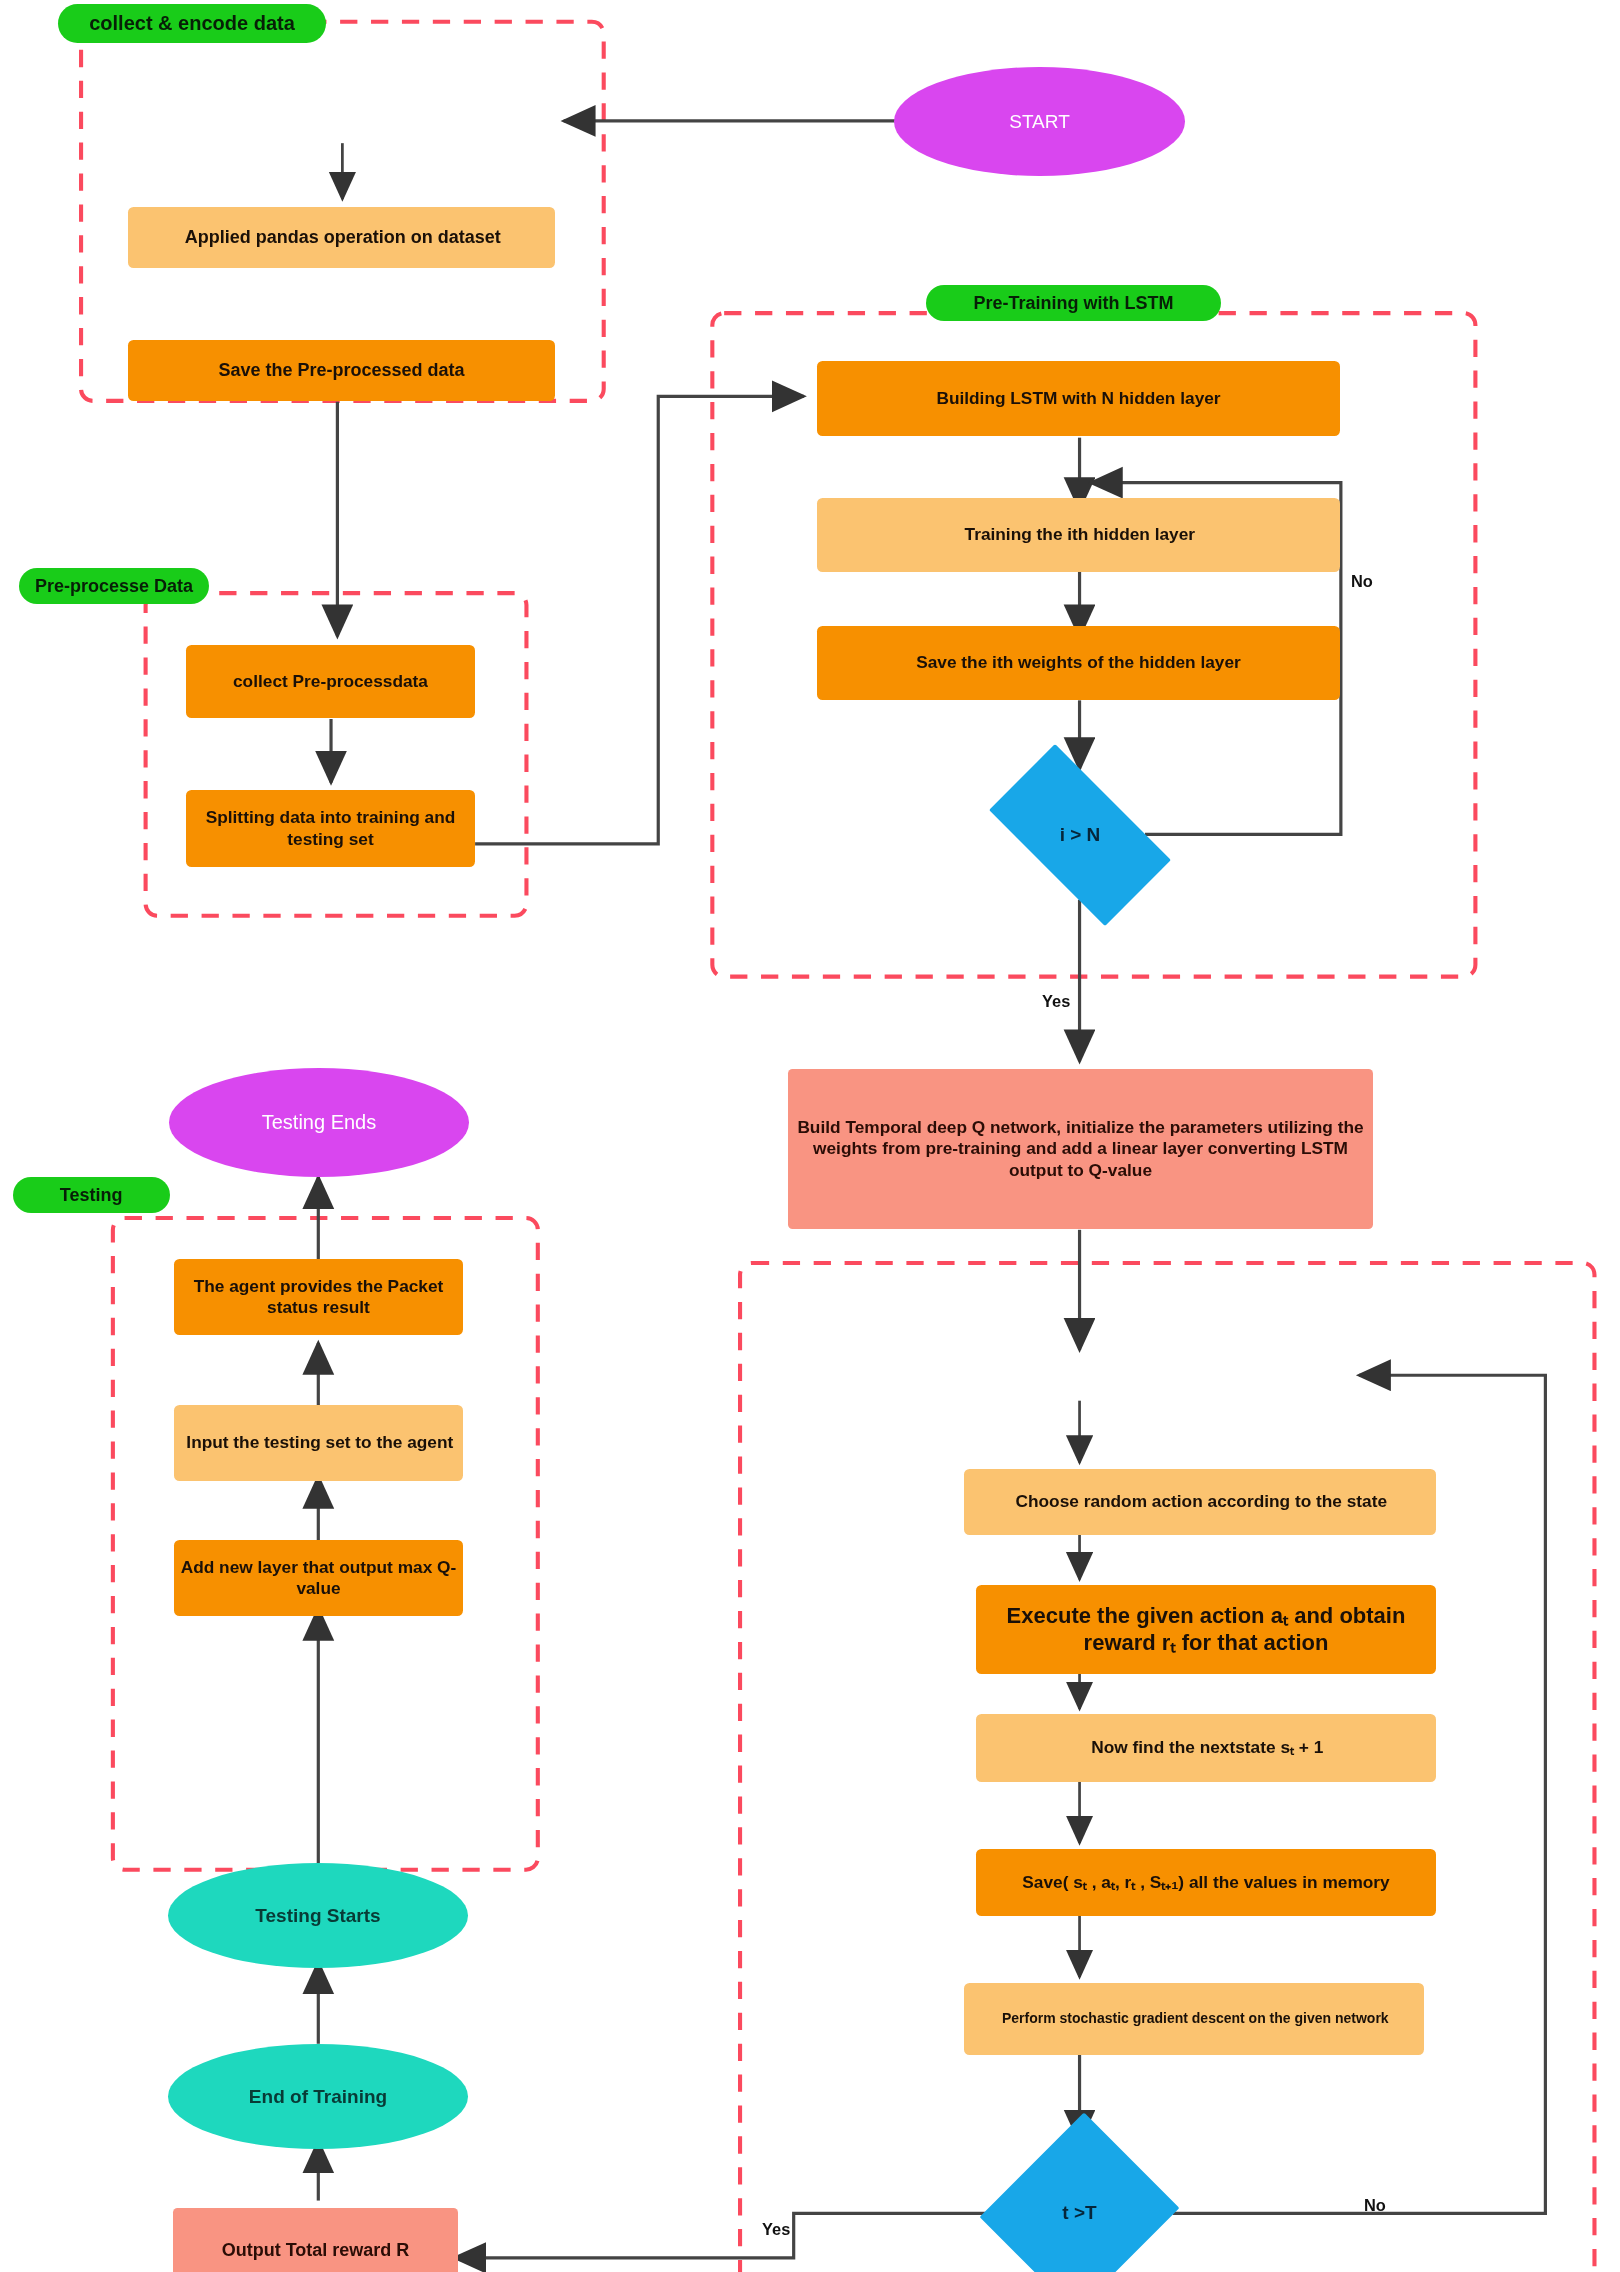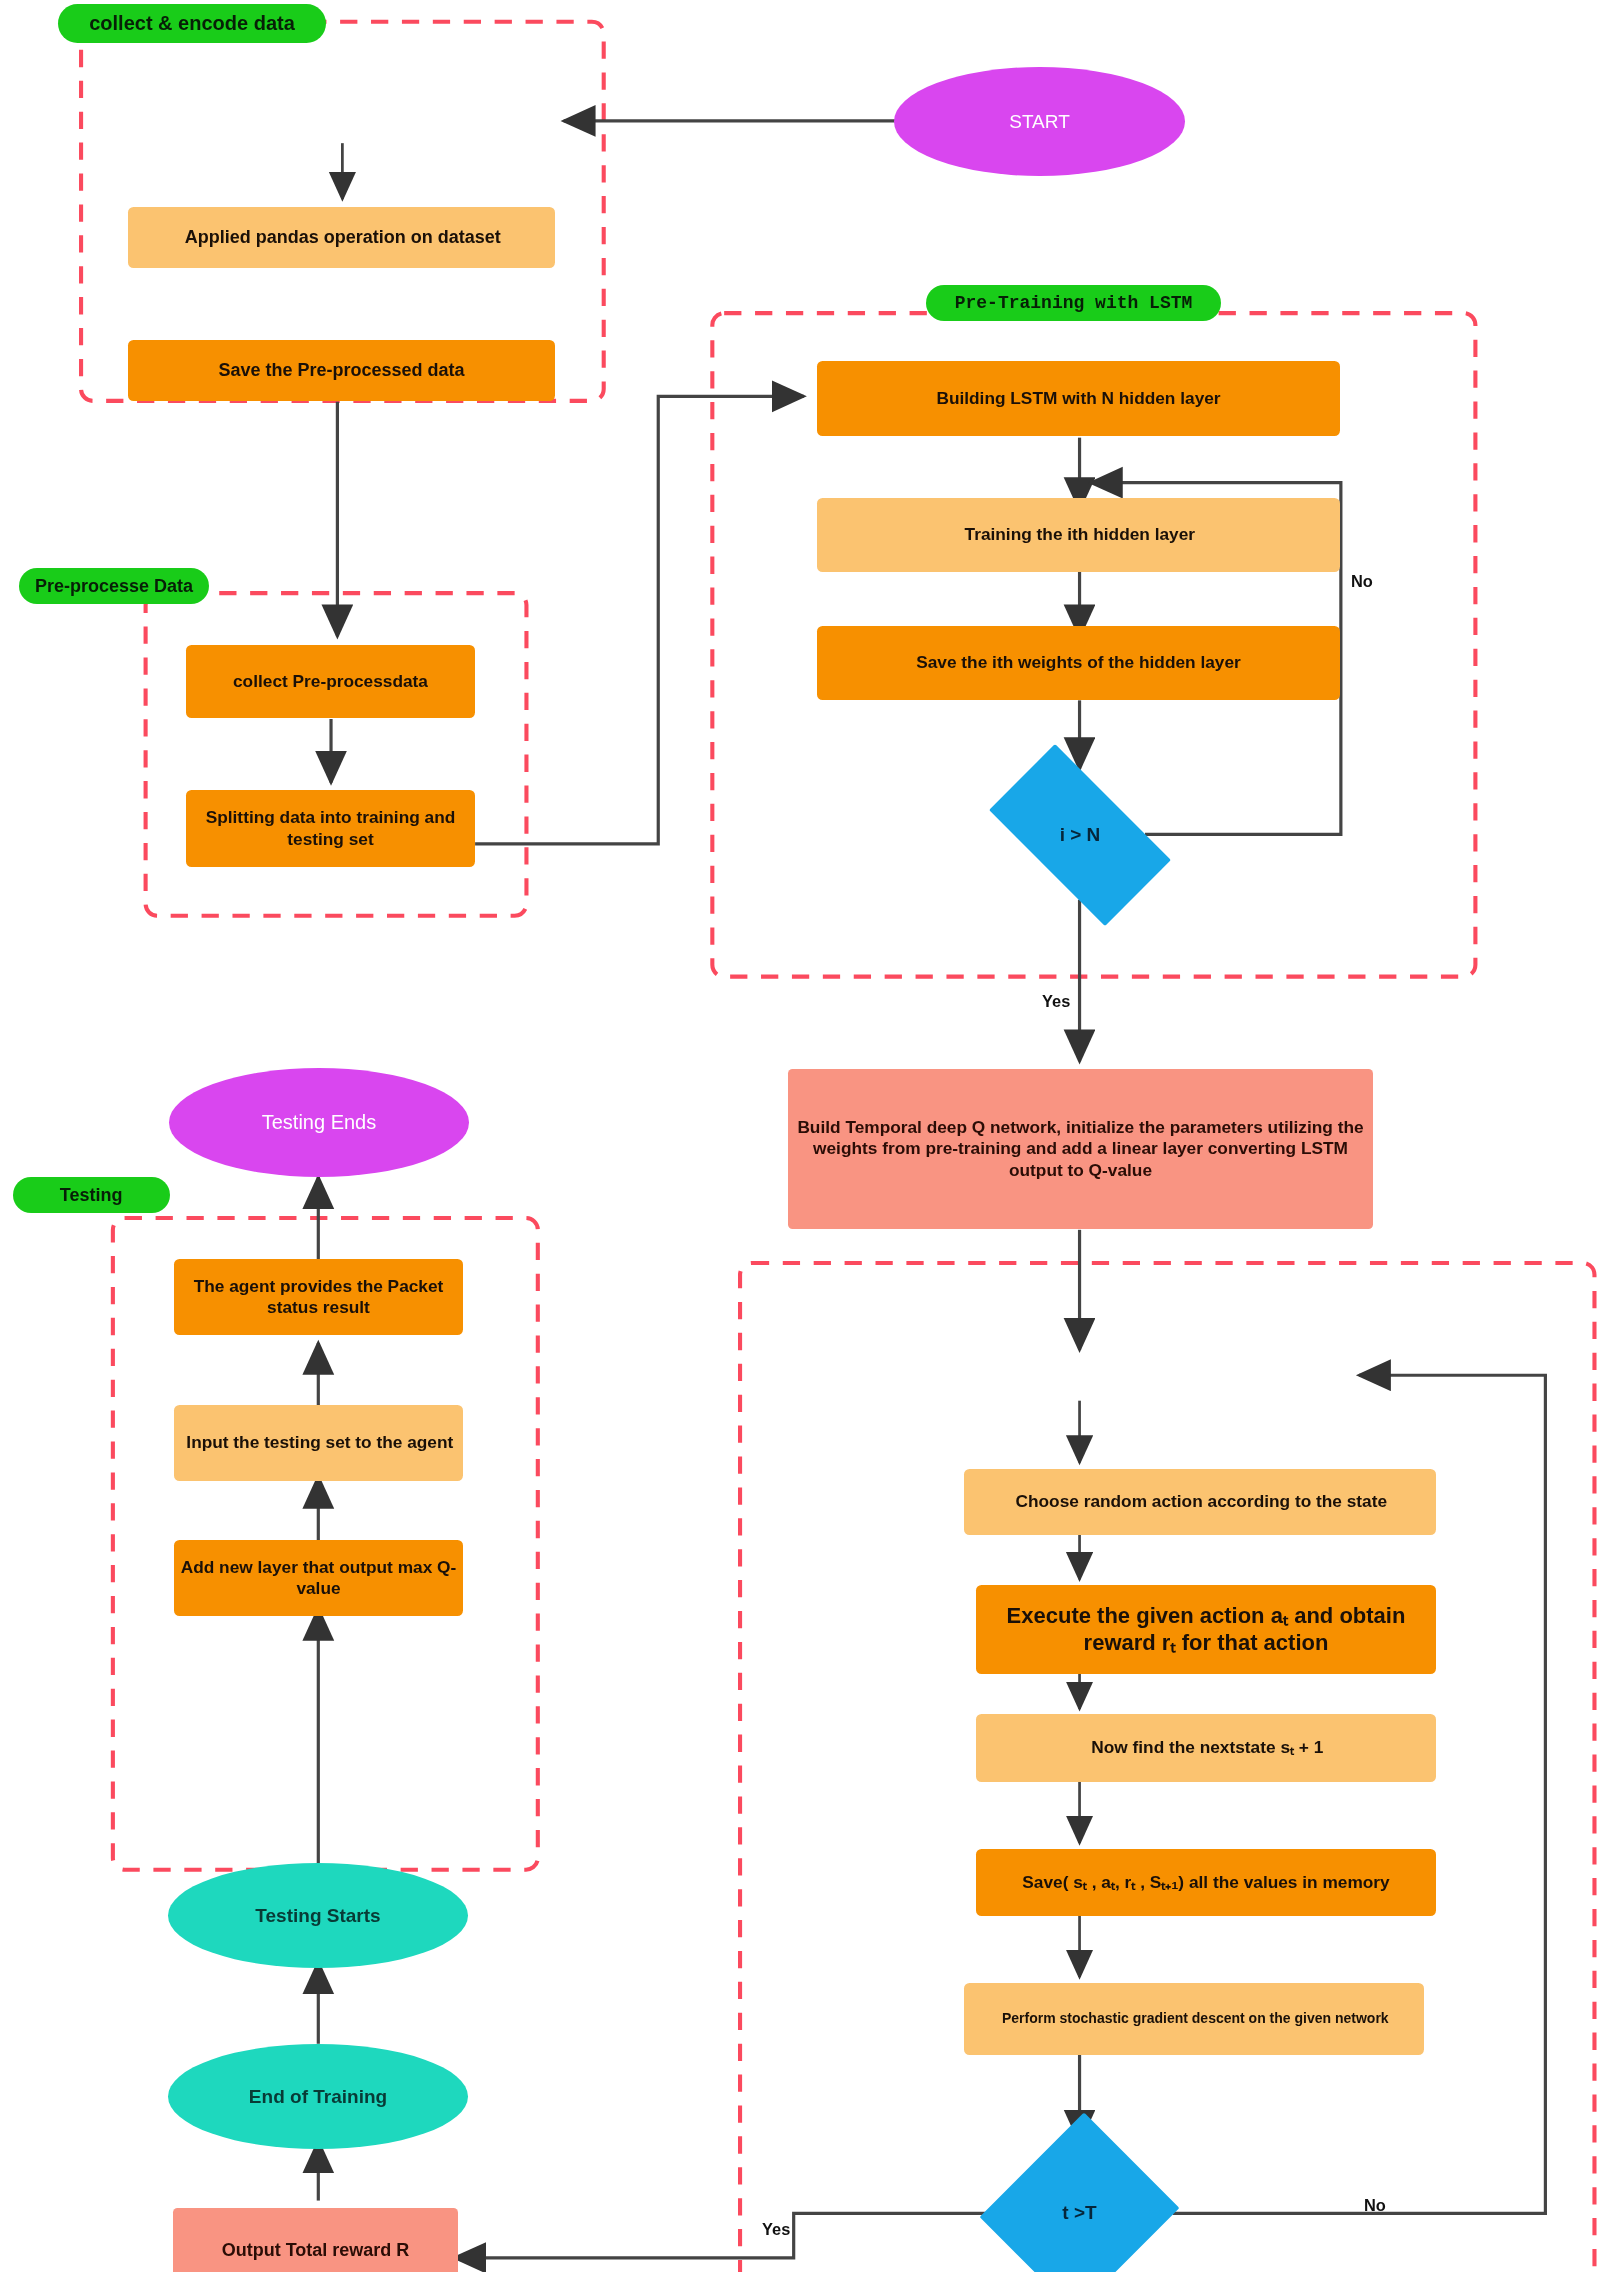--- a/index.html
+++ b/index.html
@@ -185,21 +185,21 @@
       <path d="M700,3105 L700,2955" marker-end="url(#arrow)"></path>
 
       <path d="M700,2808 L700,2590" marker-end="url(#arrow)"></path>
     </g>
   </svg>
 
   <div class="grouplabel" style="left:58px; top:3.6px; width:268px; height:39px; font-size:20px;">collect &amp; encode data</div>
 
   <div class="grouplabel" style="left:19px; top:568px; width:190px; height:36px; font-size:18px;">Pre-processe Data</div>
 
-  <div class="grouplabel" style="left:926px; top:285px; width:295px; height:36px; font-size:18px;font-family:Liberation Mono, monospace;">Pre-Training with LSTM</div>
+  <div class="grouplabel" style="left:926px; top:285px; width:295px; height:36px; font-size:18px;">Pre-Training with LSTM</div>
 
   <div class="grouplabel" style="left:12.7px; top:1177px; width:157px; height:36px; font-size:18px;">Testing</div>
 
   <div class="node term-red" style="left:894px; top:67px; width:291px; height:109px; font-size:19px;">
     <span>START</span>
   </div>
 
 
   <div class="node proc-light" style="left:128px; top:207px; width:427px; height:61px; font-size:18px;">
     <span>Applied pandas operation on dataset</span>

